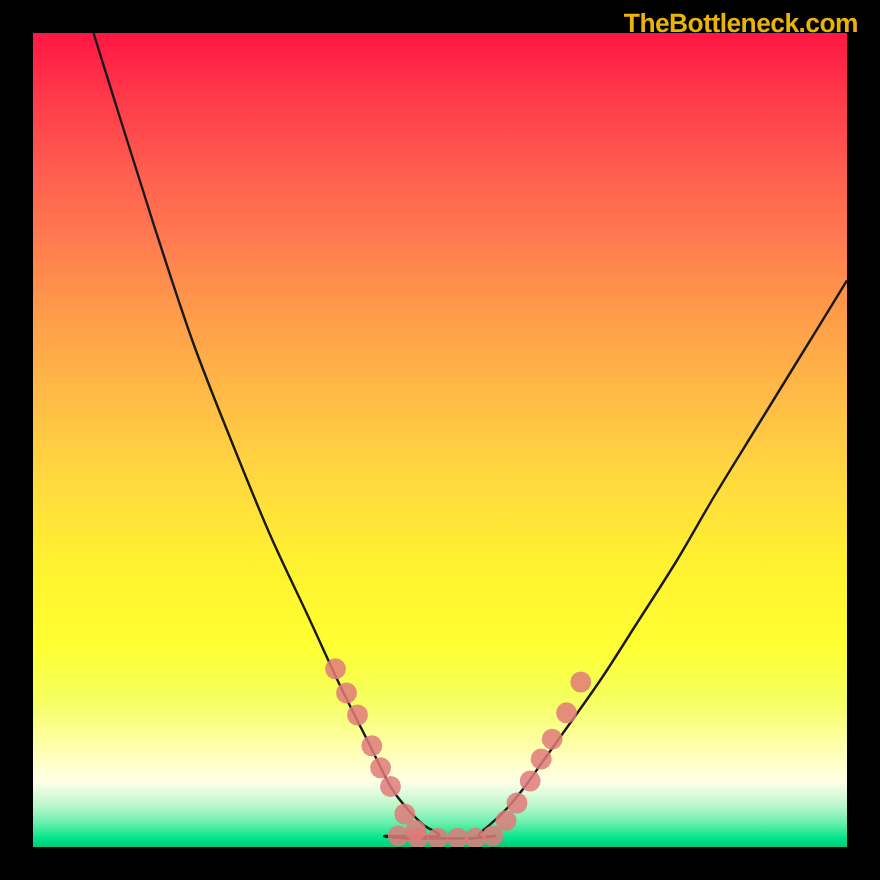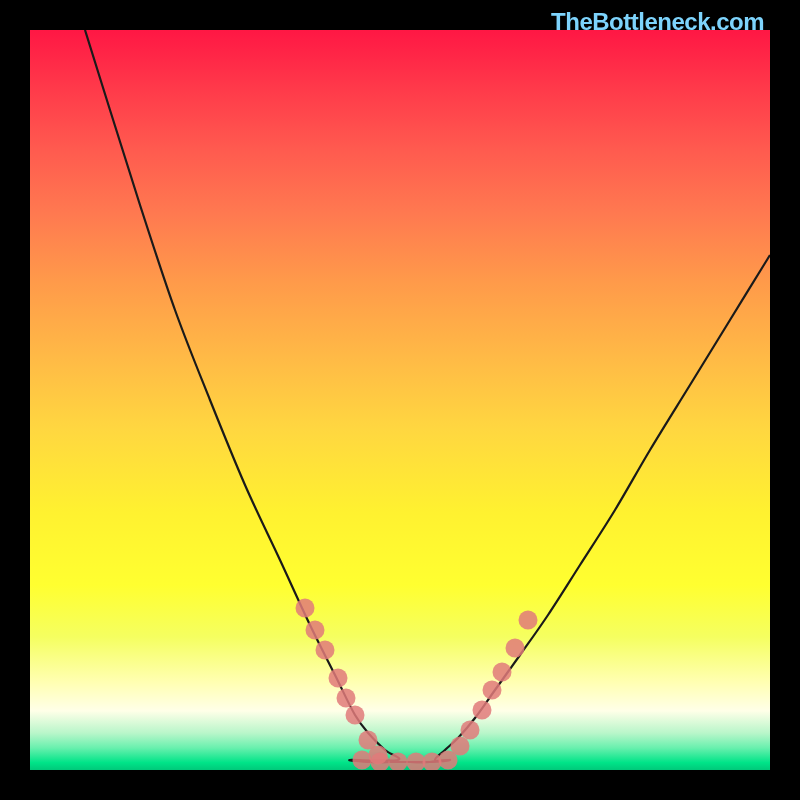--- a/index.html
+++ b/index.html
@@ -31,25 +31,25 @@
       #ffffe8 92%,
       #b9f6ca 95%,
       #69f0ae 97%,
       #00e488 99%,
       #00c97a 100%
     );
   }
   .watermark {
     position: absolute;
     top: 8px;
-    right: 36px;
+    right: 20px;
     font-family: Arial, sans-serif;
     font-size: 24px;
     font-weight: 600;
-    color: #7dd3fc;
+    color: #eab308;
     letter-spacing: -0.5px;
   }
   svg.curve {
     position: absolute;
     left: 30px;
     top: 30px;
     width: 740px;
     height: 740px;
   }
   .bead {

